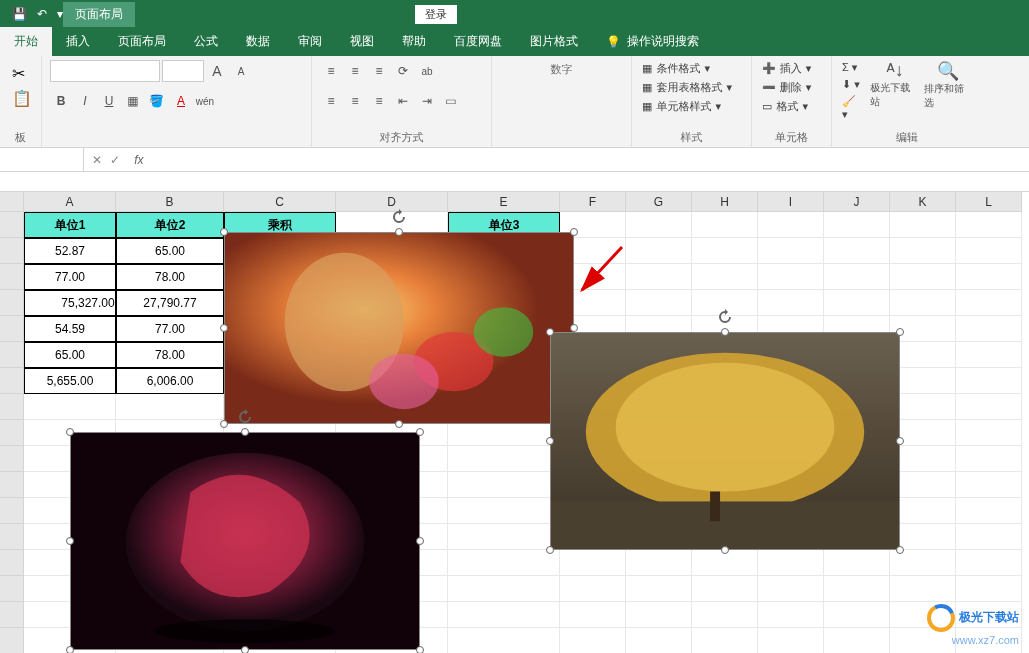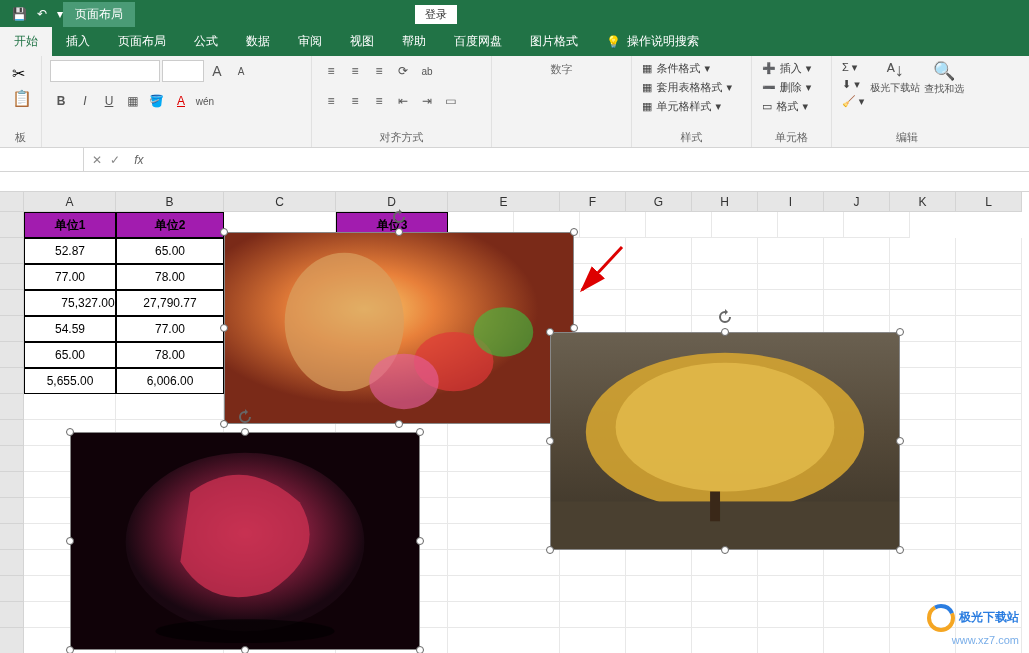--- a/index.html
+++ b/index.html
@@ -44,21 +44,21 @@
 
 .grid-area { position: relative; background: #fff; }
 .col-headers { display: flex; position: sticky; top: 0; }
 .row-header, .col-header { background: #e6e6e6; border-right: 1px solid #d4d4d4; border-bottom: 1px solid #d4d4d4; font-size: 12px; color: #333; display: flex; align-items: center; justify-content: center; }
 .corner { width: 24px; height: 20px; background: #e6e6e6; border-right: 1px solid #d4d4d4; border-bottom: 1px solid #d4d4d4; }
 .col-header { height: 20px; }
 .row-header { width: 24px; }
 .grid-body { position: relative; }
 .row { display: flex; height: 26px; }
 .cell { border-right: 1px solid #d4d4d4; border-bottom: 1px solid #d4d4d4; font-size: 12px; display: flex; align-items: center; justify-content: center; padding: 0 4px; }
-.cell.header-cell { font-weight: bold; background: #a21caf; border: 1px solid #000; }
+.cell.header-cell { font-weight: bold; background: #5eead4; border: 1px solid #000; }
 .cell.data-cell { border: 1px solid #000; }
 .cell.plain { border-right: 1px solid #e8e8e8; border-bottom: 1px solid #e8e8e8; }
 
 
 .img-box { position: absolute; border: 1px solid #888; }
 .img-box .handle { position: absolute; width: 8px; height: 8px; background: #fff; border: 1px solid #666; border-radius: 50%; }
 .img-box .rotate { position: absolute; width: 16px; height: 16px; top: -24px; left: 50%; transform: translateX(-50%); }
 .h-tl { top:-5px; left:-5px; } .h-tr { top:-5px; right:-5px; } .h-bl { bottom:-5px; left:-5px; } .h-br { bottom:-5px; right:-5px; }
 .h-tc { top:-5px; left:50%; transform:translateX(-50%);} .h-bc { bottom:-5px; left:50%; transform:translateX(-50%);} 
 .h-ml { top:50%; left:-5px; transform:translateY(-50%);} .h-mr { top:50%; right:-5px; transform:translateY(-50%);}
@@ -181,21 +181,21 @@
         <div class="vstack-item">Σ ▾</div>
         <div class="vstack-item">⬇ ▾</div>
         <div class="vstack-item">🧹 ▾</div>
       </div>
       <div style="display:flex; flex-direction:column; align-items:center; font-size:10px; color:#555;">
         <span style="font-size:18px;">ᴬ↓</span>
         <span>极光下载站</span>
       </div>
       <div style="display:flex; flex-direction:column; align-items:center; font-size:10px; color:#555;">
         <span style="font-size:18px;">🔍</span>
-        <span>查找和选</span>
+        <span>排序和筛选</span>
       </div>
     </div>
     <div class="group-label">编辑</div>
   </div>
 </div>
 
 <div class="formula-bar">
   <div class="name-box"></div>
   <div class="fb-btns">
     <span>✕</span>
@@ -223,20 +223,21 @@
         <div class="col-header" style="width: 66px;">J</div>
         <div class="col-header" style="width: 66px;">K</div>
         <div class="col-header" style="width: 66px;">L</div>
       </div>
   </div>
   <div class="grid-body" id="grid-body">
       <div class="row">
         <div class="row-header" style="height: 26px;"></div>
         <div class="cell header-cell" style="width: 92px;">单位1</div>
         <div class="cell header-cell" style="width: 108px;">单位2</div>
+        <div class="cell header-cell" style="width: 112px;">乘积</div>
         <div class="cell plain" style="width: 112px;"></div>
         <div class="cell header-cell" style="width: 112px;">单位3</div>
         <div class="cell plain" style="width: 66px;"></div>
         <div class="cell plain" style="width: 66px;"></div>
         <div class="cell plain" style="width: 66px;"></div>
         <div class="cell plain" style="width: 66px;"></div>
         <div class="cell plain" style="width: 66px;"></div>
         <div class="cell plain" style="width: 66px;"></div>
         <div class="cell plain" style="width: 66px;"></div>
       </div>

